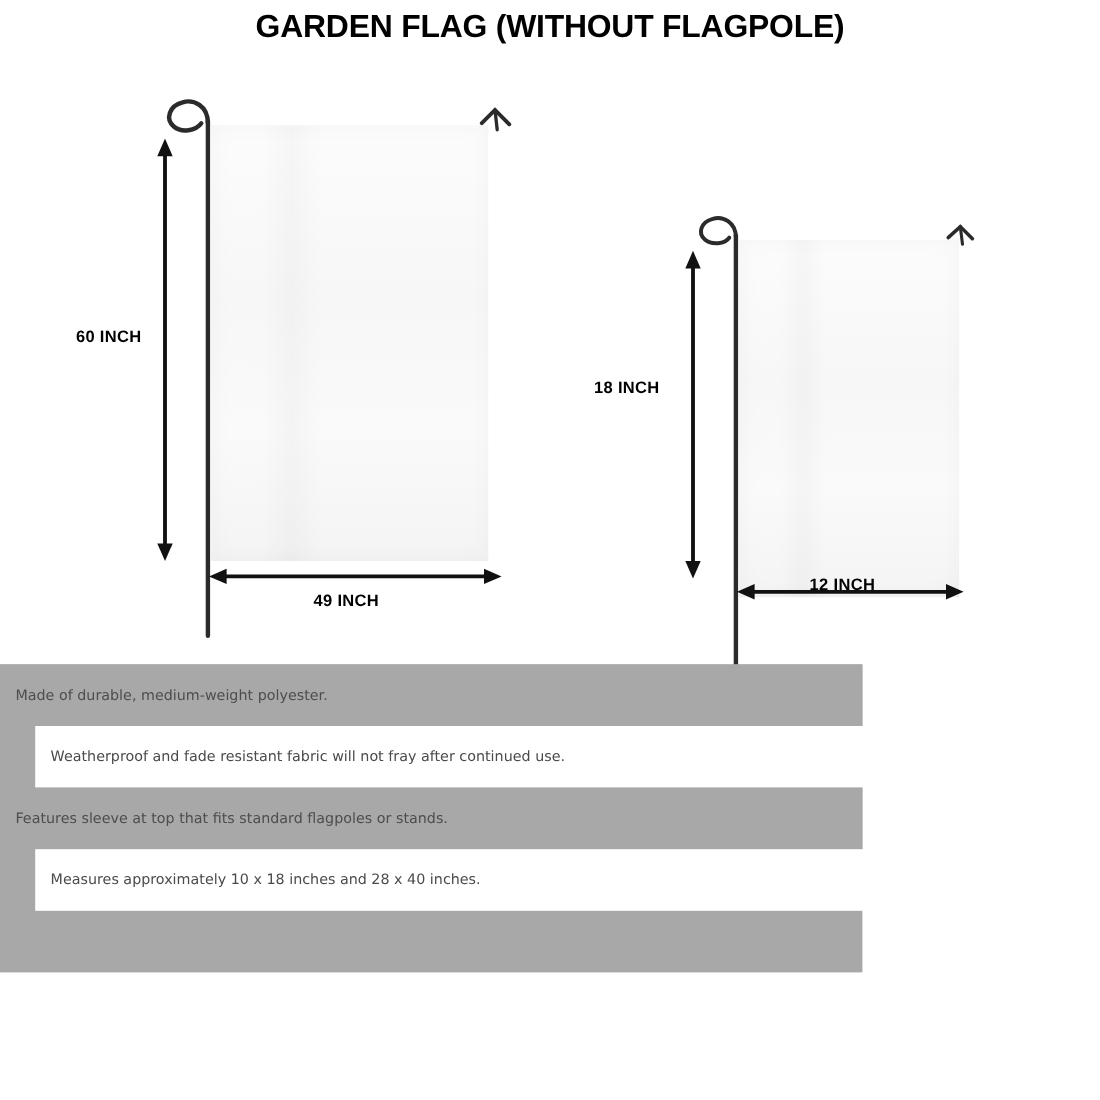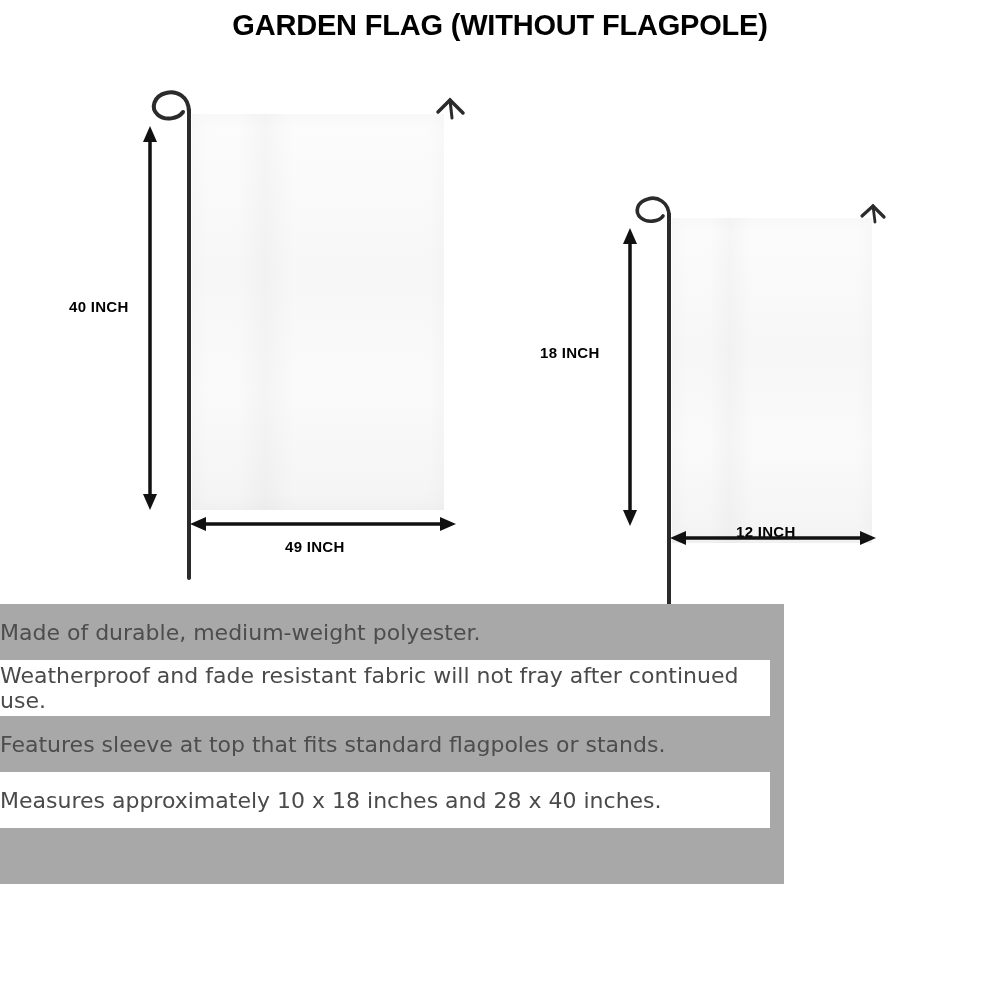--- a/index.html
+++ b/index.html
@@ -88,21 +88,22 @@
     position: absolute;
     left: 0;
     top: 604px;
     width: 784px;
   }
   .feature-row {
     box-sizing: border-box;
     height: 56px;
     display: flex;
     align-items: center;
-    font-size: 22px;
+    padding-left: 14px;
+    font-size: 13px;
     color: #4a4a4a;
     font-family: "DejaVu Sans", sans-serif;
   }
   .feature-row.shaded {
     background: #a8a8a8;
     color: #4d4d4d;
   }
   .feature-row.plain {
     background: #ffffff;
   }
@@ -115,35 +116,36 @@
     height: 280px;
     background: #a8a8a8;
     z-index: 0;
   }
   .features-inner {
     position: relative;
     z-index: 1;
   }
   .feature-row.plain {
     width: 770px;
+    margin-left: 32px;
   }
 </style>
 </head>
 <body>
 
 <div id="page">
 
   <div class="title-block">
     <div class="title-line1">GARDEN FLAG (WITHOUT FLAGPOLE)</div>
   </div>
 
   <div class="flag-fabric" style="left:192px; top:114px; width:252px; height:396px;"></div>
   <div class="pole" style="left:187px; top:108px; height:472px;"></div>
 
-  <div class="dim-label" style="left:69px; top:298px;">40 INCH</div>
+  <div class="dim-label" style="left:69px; top:298px;">60 INCH</div>
   <div class="dim-label" style="left:285px; top:538px;">49 INCH</div>
 
   <div class="flag-fabric" style="left:672px; top:218px; width:200px; height:325px;"></div>
   <div class="pole" style="left:667px; top:212px; height:400px;"></div>
 
   <div class="dim-label" style="left:540px; top:344px;">18 INCH</div>
   <div class="dim-label" style="left:736px; top:523px;">12 INCH</div>
 
   <svg class="overlay" viewBox="0 0 1000 1000">
     <defs>

